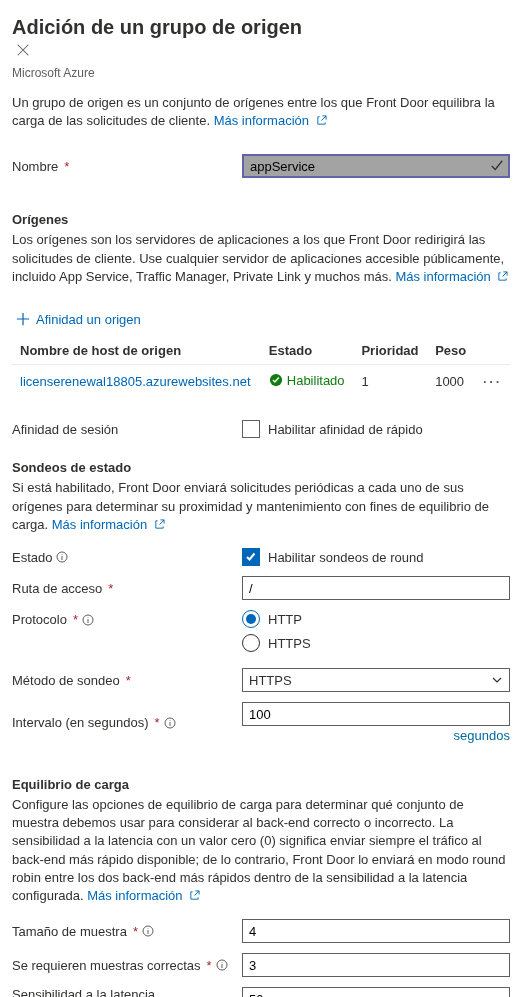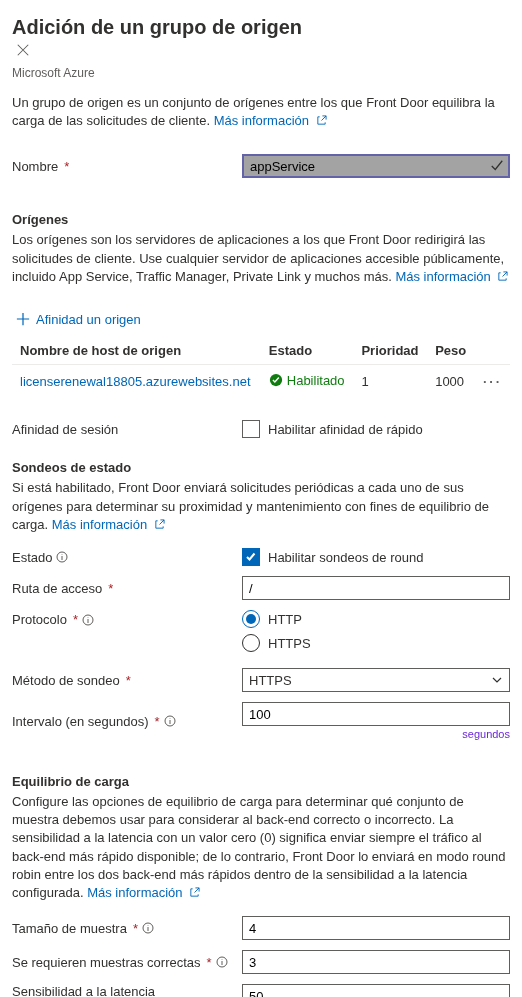--- a/index.html
+++ b/index.html
@@ -52,21 +52,21 @@
   .check-row { display: flex; align-items: center; gap: 8px; }
   .chk { width: 18px; height: 18px; border: 1px solid #605e5c; display: inline-flex; align-items: center; justify-content: center; cursor: pointer; flex-shrink: 0;}
   .chk.checked { background: #0067b8; border-color: #0067b8; }
   .chk svg { width: 12px; height: 12px; color: #fff; }
   .radio-row { display: flex; align-items: center; gap: 8px; margin-bottom: 6px; }
   .radio { width: 18px; height: 18px; border: 1px solid #323130; border-radius: 50%; display: inline-flex; align-items: center; justify-content: center; cursor: pointer;}
   .radio.sel { border-color: #0067b8; }
   .radio.sel::after { content: ""; width: 10px; height: 10px; border-radius: 50%; background: #0067b8; }
   .select-box { position: relative; display: flex; align-items: center; justify-content: space-between; padding-right: 6px; cursor: pointer; }
   .select-box svg { width: 12px; height: 12px; }
-  .unit { text-align: right; font-size: 11px; color: #6d28d9; margin-top: 2px; }
+  .unit { text-align: right; font-size: 13px; color: #0369a1; margin-top: 2px; }
   .gap-lg { margin-top: 22px; }
 </style>
 </head>
 <body>
 
 
 
 
 <div class="header">
   <div class="title">Adición de un grupo de origen</div>

